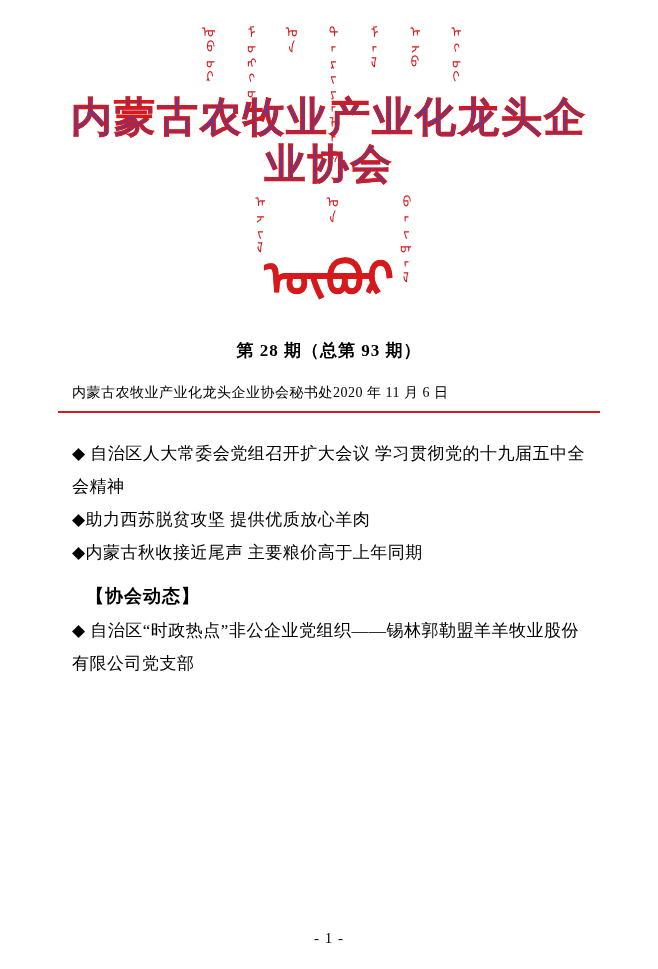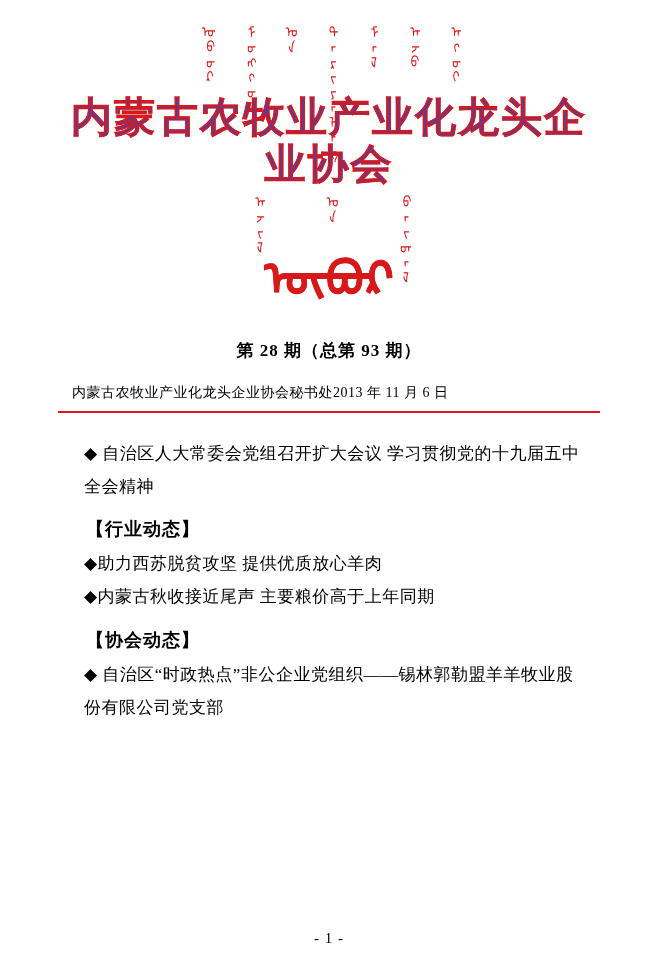--- a/index.html
+++ b/index.html
@@ -119,21 +119,20 @@
   .toc-heading {
     font-size: 18px;
     font-weight: bold;
     letter-spacing: 1px;
     margin: 14px 0 6px 14px;
   }
   .toc-item {
     font-size: 17px;
     line-height: 1.95;
     letter-spacing: 0.5px;
-    margin-left: 12px;
     text-indent: 0;
   }
 
   
   .page-number {
     position: absolute;
     bottom: 22px;
     left: 0;
     right: 0;
     text-align: center;
@@ -163,31 +162,30 @@
     <span class="mong-glyph">ᠤᠨ</span>
     <span class="mong-glyph">ᠪᠠᠢᠳᠠᠯ</span>
   </div>
 
   <div class="masthead-sub">ᠥᠪᠥᠷ</div>
 
   <div class="issue-line">第 28 期（总第 93 期）</div>
 
   <div class="meta-row">
     <span class="meta-publisher">内蒙古农牧业产业化龙头企业协会秘书处</span>
-    <span class="meta-date">2013 年 11 月 6 日</span>
+    <span class="meta-date">2020 年 11 月 6 日</span>
   </div>
 
   <hr class="red-rule">
 
 
   <div class="toc">
 
     <div class="toc-item">◆ 自治区人大常委会党组召开扩大会议  学习贯彻党的十九届五中全会精神</div>
 
-    <div class="toc-heading">【行业动态】</div>
     <div class="toc-item">◆助力西苏脱贫攻坚  提供优质放心羊肉</div>
     <div class="toc-item">◆内蒙古秋收接近尾声  主要粮价高于上年同期</div>
 
     <div class="toc-heading">【协会动态】</div>
     <div class="toc-item">◆ 自治区“时政热点”非公企业党组织——锡林郭勒盟羊羊牧业股份有限公司党支部</div>
 
   </div>
 
   <div class="page-number">- 1 -</div>
 

